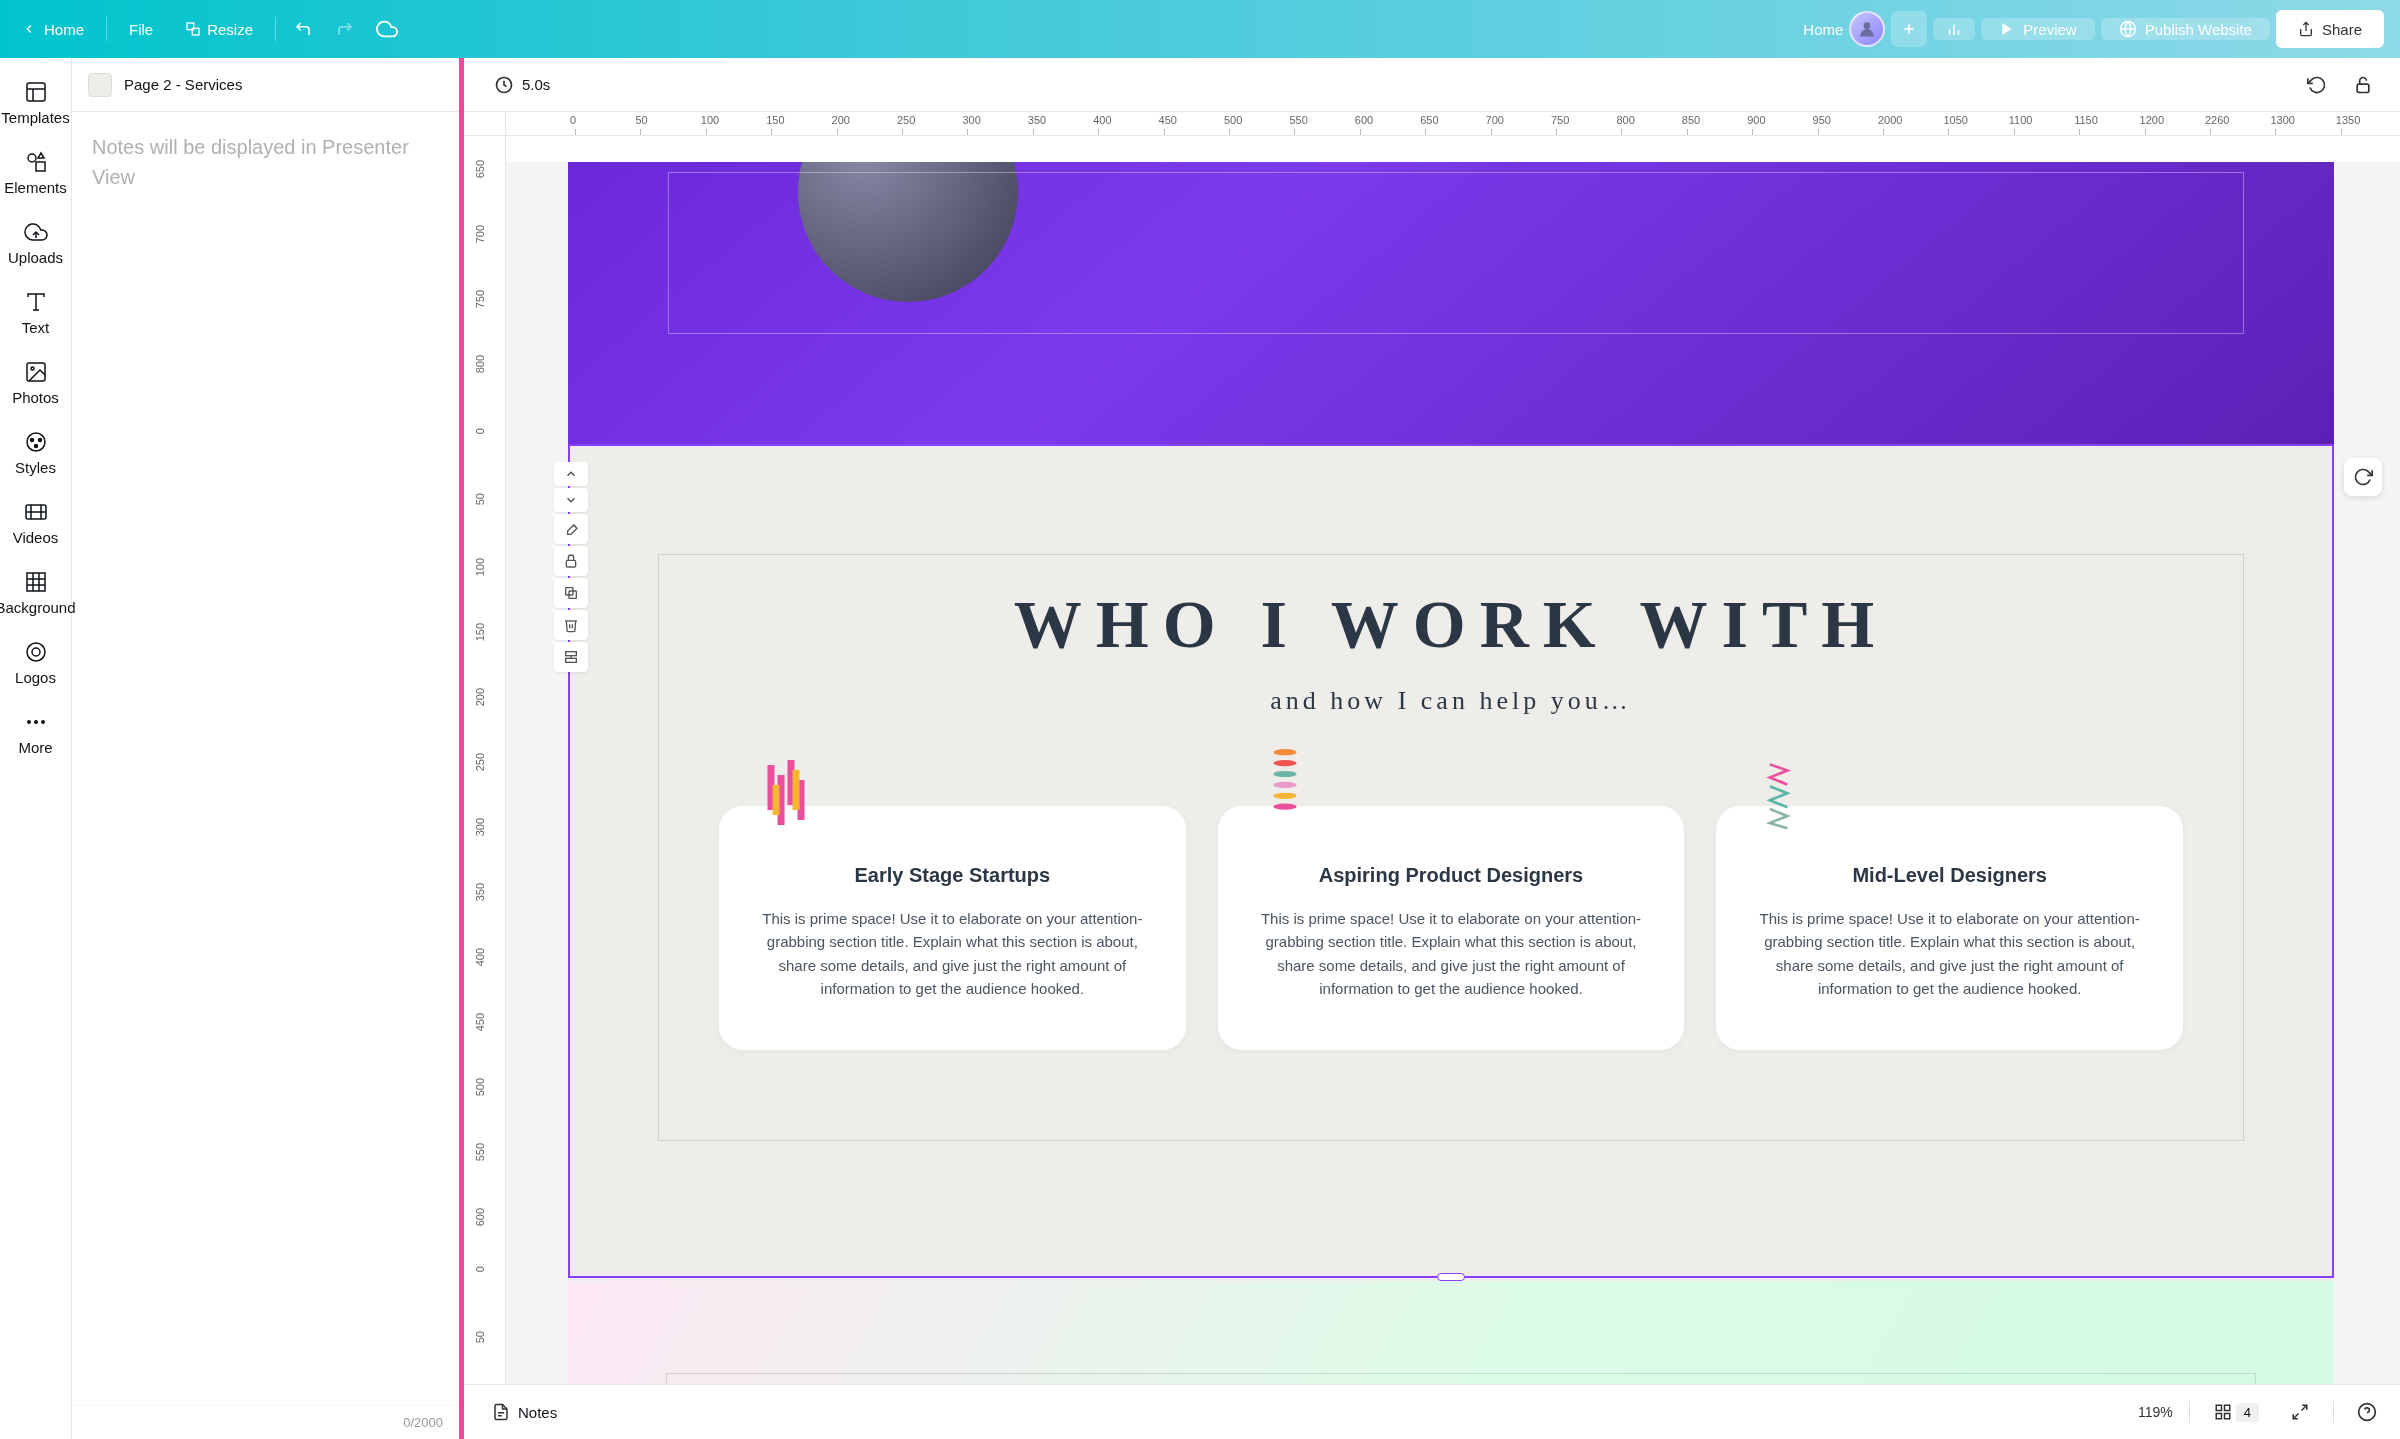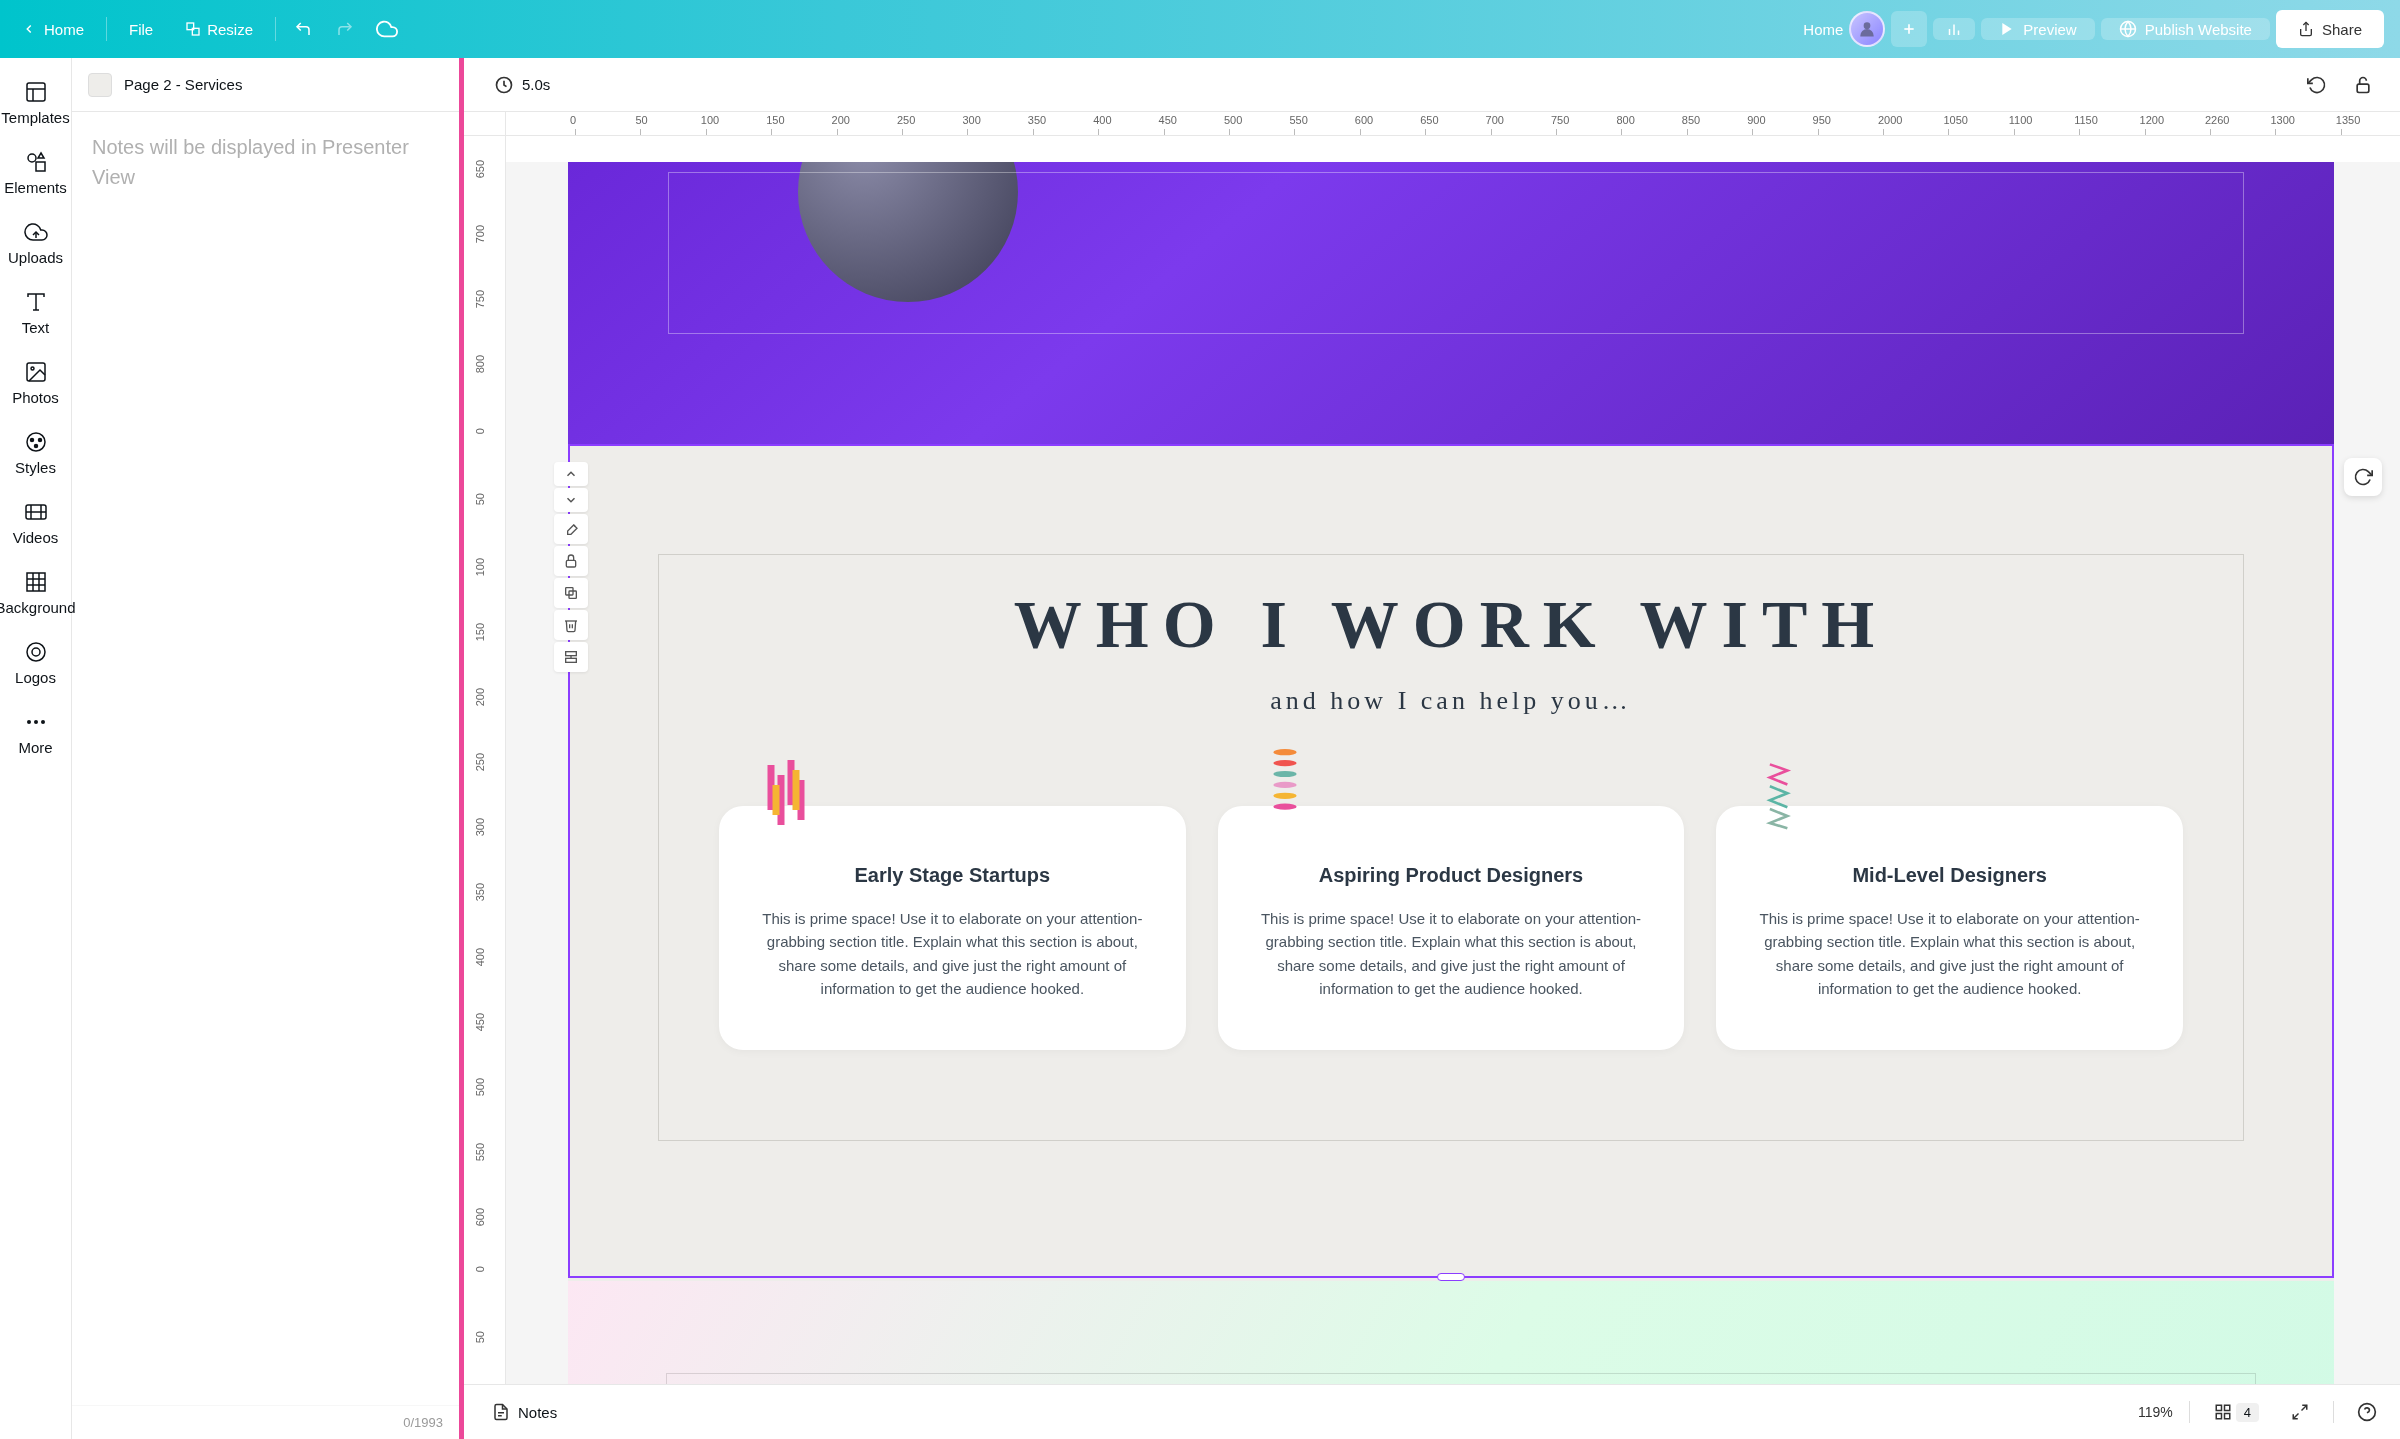--- a/index.html
+++ b/index.html
@@ -545,21 +545,21 @@
 
   <div class="notes-panel">
     <div class="notes-header">
       <div class="page-swatch"></div>
       <span class="page-label">Page 2 - Services</span>
     </div>
     <div class="notes-body">
       <div class="notes-ph">Notes will be displayed in Presenter View</div>
     </div>
     <div class="notes-footer">
-      <span>0/1993</span>
+      <span>0/2000</span>
     </div>
   </div>
 
   <div class="editor-area">
     <div class="sub-toolbar">
       <div class="duration">
         <svg width="20" height="20" viewBox="0 0 24 24" fill="none" stroke="#333" stroke-width="2">
             <circle cx="12" cy="12" r="9"></circle>
             <polyline points="12 7 12 12 15 14"></polyline>
           </svg>

